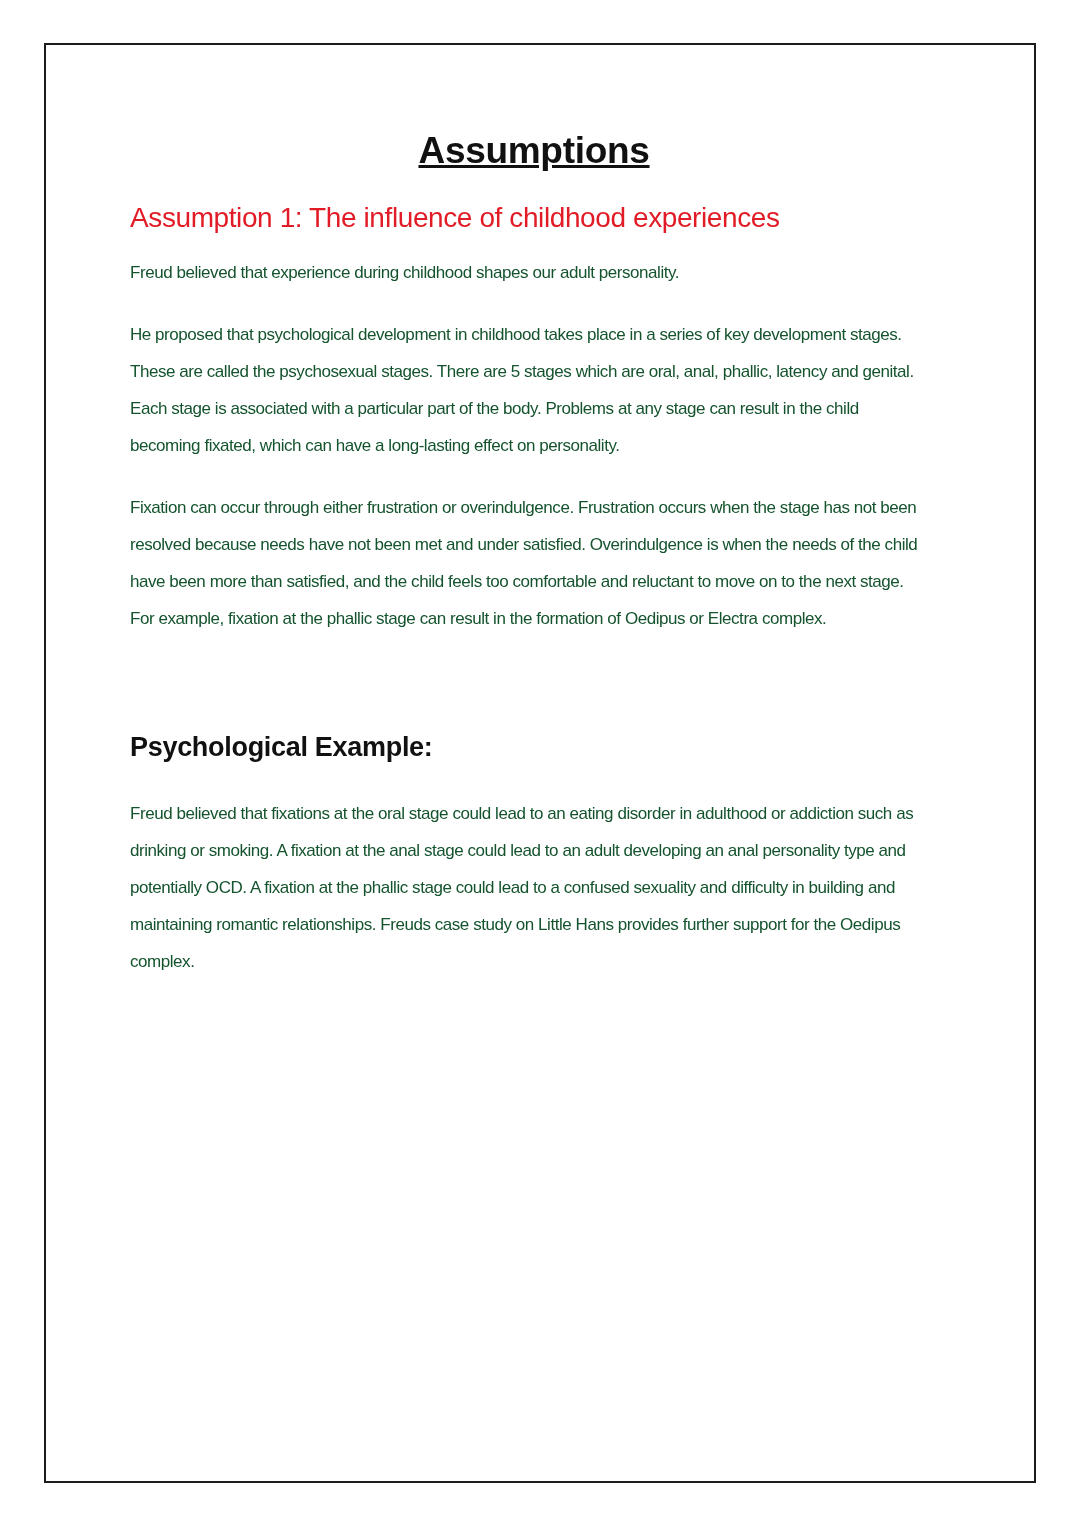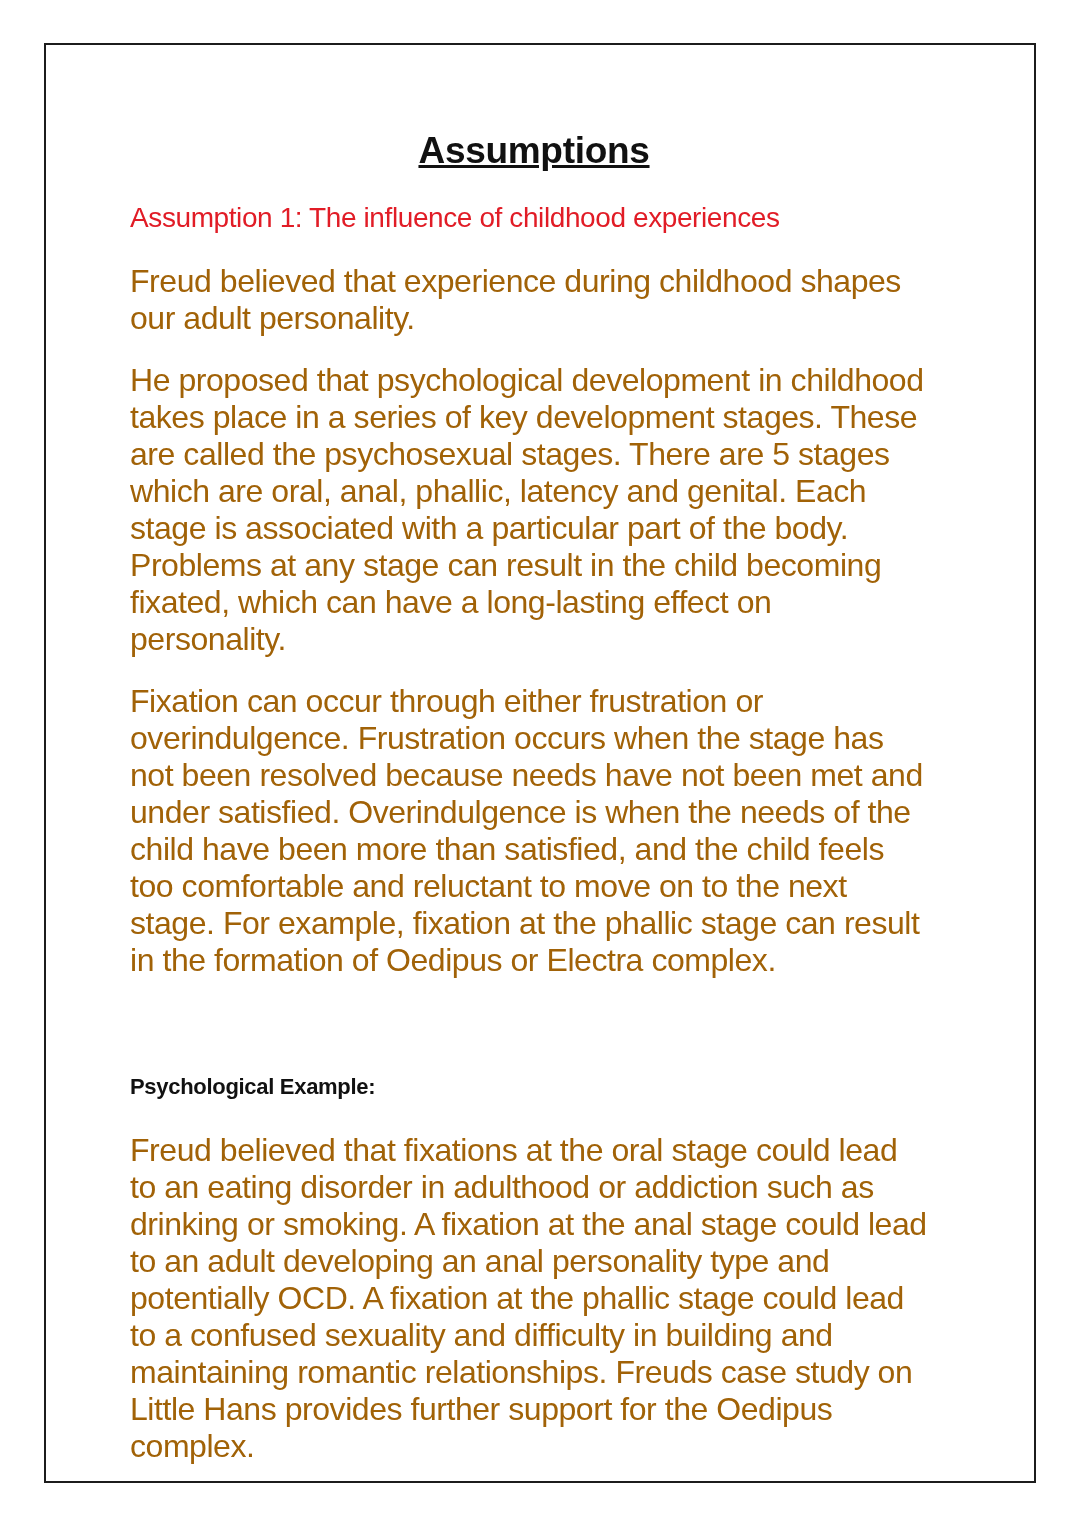--- a/index.html
+++ b/index.html
@@ -37,32 +37,32 @@
     font-weight: bold;
     text-decoration: underline;
     letter-spacing: -0.3px;
     margin: 0 0 30px 0;
     color: #111111;
   }
   .assumption-heading {
     font-size: 28px;
     color: #e11c26;
     letter-spacing: -0.4px;
-    margin: 0 0 29px 0;
+    margin: 0 0 20px 0;
     font-weight: 400;
   }
   .para {
-    font-size: 32px;
+    font-size: 17px;
     line-height: 37px;
     letter-spacing: -0.45px;
     margin: 0 8px 25px 0;
-    color: #a16207;
+    color: #14532d;
   }
   .example-heading {
-    font-size: 22px;
+    font-size: 27px;
     font-weight: bold;
     letter-spacing: -0.3px;
     margin: 95px 0 32px 0;
     color: #111111;
   }
 </style>
 </head>
 <body>
 
 <div class="page-border"></div>

